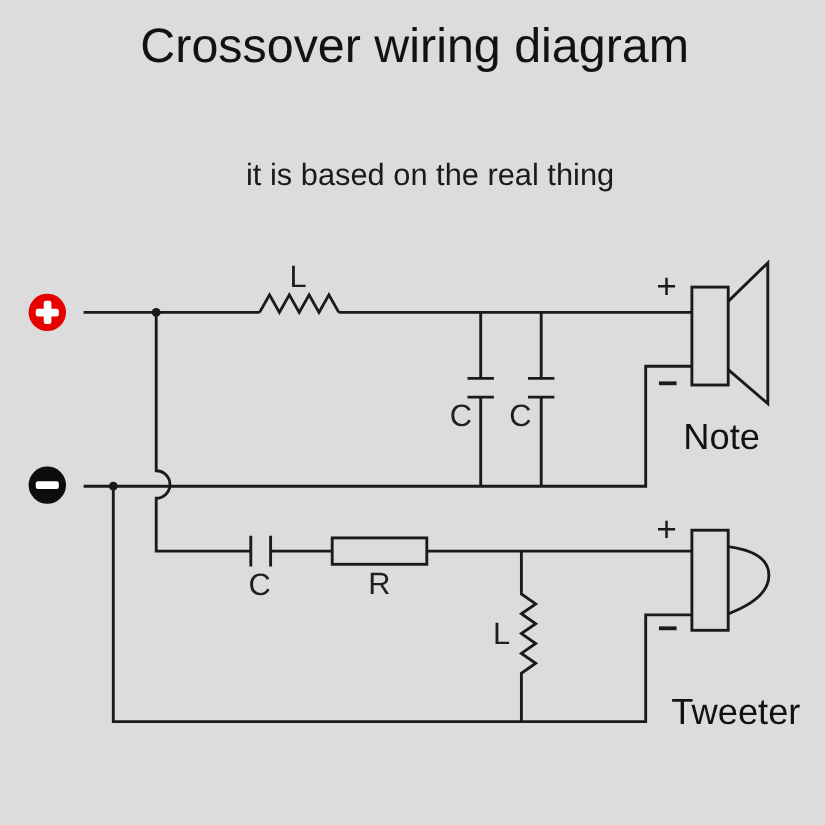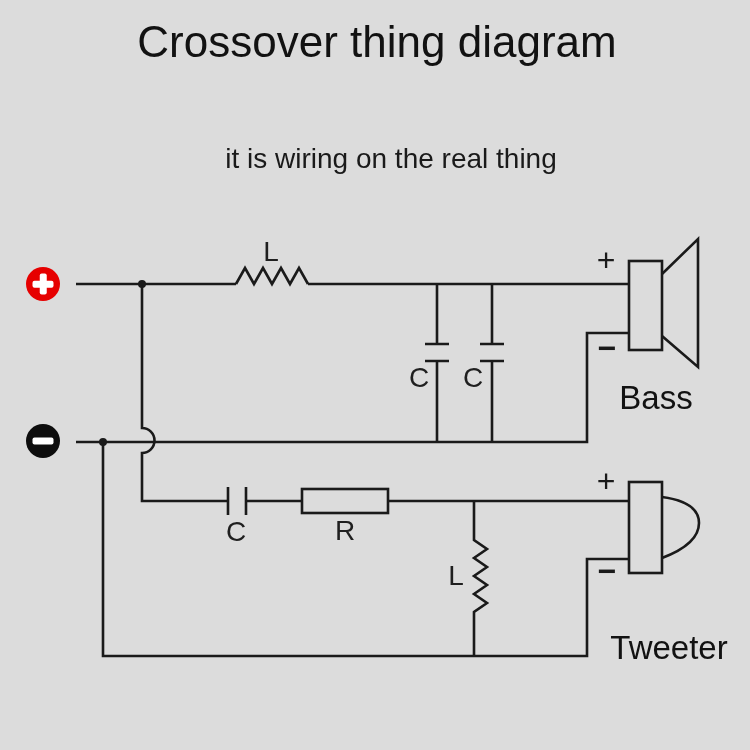--- a/index.html
+++ b/index.html
@@ -58,38 +58,38 @@
       <path d="M662 274 L698 239 V367 L662 336"></path>
       <rect x="629" y="482" width="33" height="91"></rect>
       <path d="M662 497 Q699 502 699 523 Q699 544 662 558"></path>
     </g>
     <g fill="#1a1a1a" stroke="none">
       <circle cx="142" cy="284" r="4"></circle>
       <circle cx="103" cy="442" r="4"></circle>
     </g>
   </svg>
 
-  <div class="txt title" style="left:377px;top:42px;">Crossover thing diagram</div>
-  <div class="txt note" style="left:391px;top:159px;">it is wiring on the real thing</div>
+  <div class="txt title" style="left:377px;top:42px;">Crossover wiring diagram</div>
+  <div class="txt note" style="left:391px;top:159px;">it is based on the real thing</div>
 
   <div class="terminal pos">
     <span class="icon-plus"></span>
   </div>
   <div class="terminal neg">
     <span class="icon-minus"></span>
   </div>
 
   <div class="txt lbl" style="left:271px;top:252px;">L</div>
   <div class="txt lbl" style="left:419px;top:378px;">C</div>
   <div class="txt lbl" style="left:473px;top:378px;">C</div>
   <div class="txt lbl" style="left:236px;top:532px;">C</div>
   <div class="txt lbl" style="left:345px;top:531px;">R</div>
   <div class="txt lbl" style="left:456px;top:576px;">L</div>
 
   <div class="txt sign" style="left:606px;top:260px;">+</div>
   <div class="txt sign sign-minus" style="left:607px;top:348px;">−</div>
-  <div class="txt spk" style="left:656px;top:397px;">Bass</div>
+  <div class="txt spk" style="left:656px;top:397px;">Note</div>
 
   <div class="txt sign" style="left:606px;top:481px;">+</div>
   <div class="txt sign sign-minus" style="left:607px;top:571px;">−</div>
   <div class="txt spk" style="left:669px;top:647px;">Tweeter</div>
 
 </div>
 
 </body></html>

